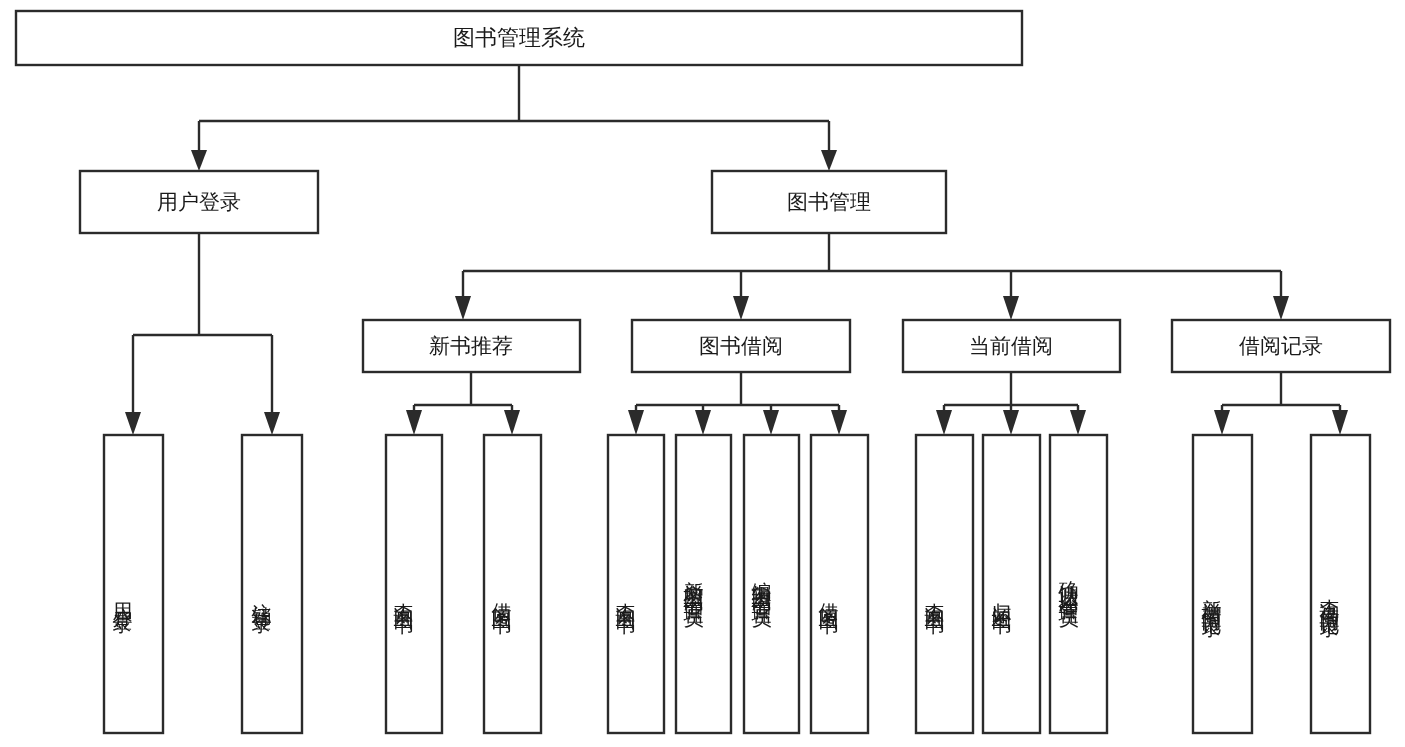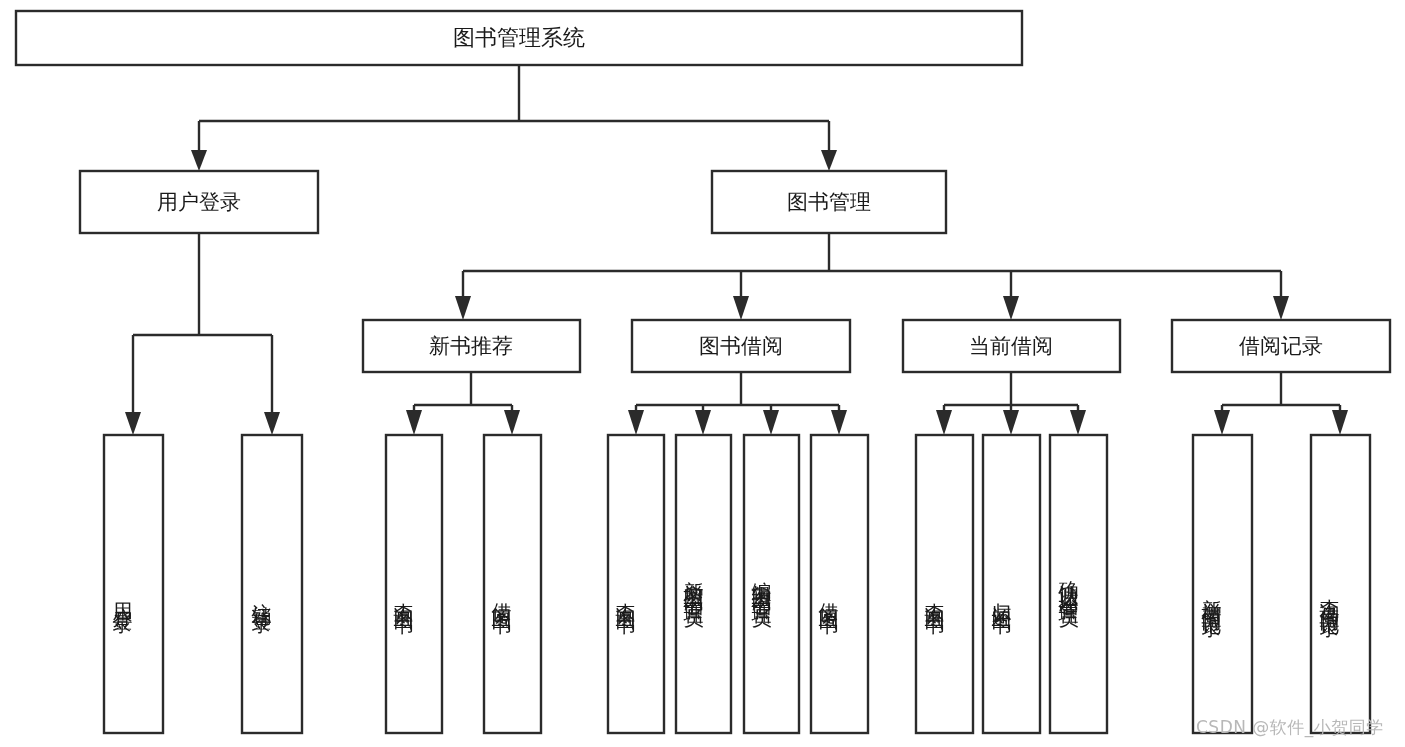--- a/index.html
+++ b/index.html
@@ -214,15 +214,14 @@
   <div class="leaf-label" style="left:925px; top:505px; height:180px;">查询图书</div>
 
   <div class="leaf-label" style="left:992px; top:505px; height:180px;">归还图书</div>
 
   <div class="leaf-label" style="left:1059px; top:440px; height:285px;">确认归还（管理员）</div>
 
   <div class="leaf-label" style="left:1202px; top:470px; height:250px;">新增借阅记录</div>
 
   <div class="leaf-label" style="left:1320px; top:470px; height:250px;">查询借阅记录</div>
 
-  <div class="watermark" style="left:1196px; top:716px;">CSDN @软件_小贺同学</div>
 
 </div>
 
 </body></html>

